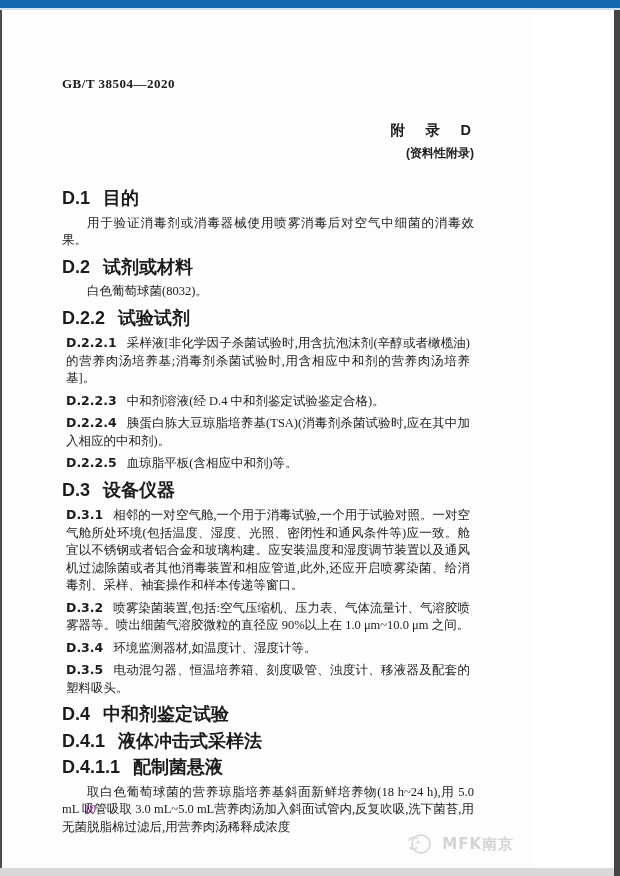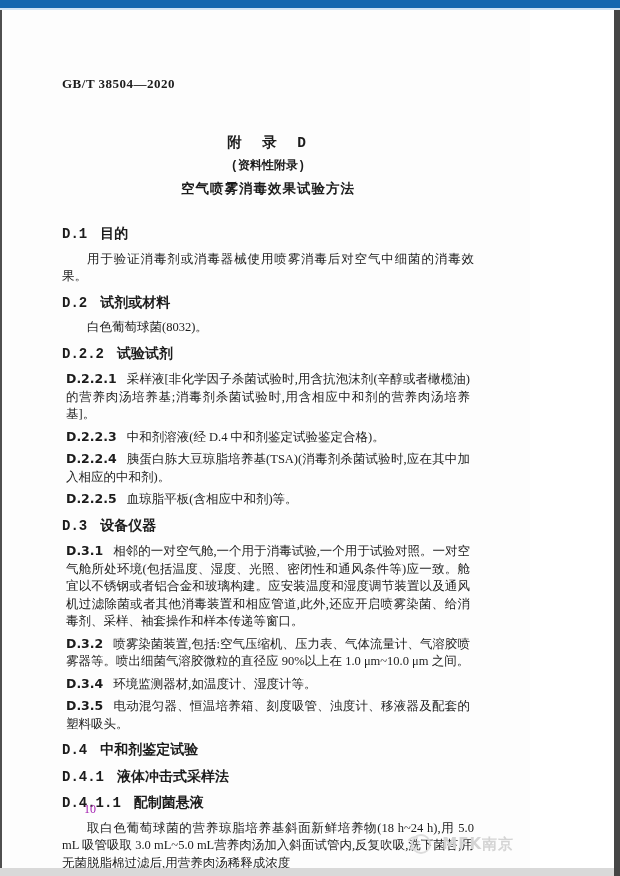--- a/index.html
+++ b/index.html
@@ -20,32 +20,32 @@
     position:absolute; top:10px; left:2px; width:528px; height:858px;
     background:#fdfdfd; overflow:hidden;
   }
   .content { padding:0 56px 0 60px; }
 
   .doc-header {
     padding-top:66px; font-size:13px; font-weight:bold; letter-spacing:0.5px;
     font-family:"Liberation Serif","DejaVu Serif",serif;
   }
 
-  .title-block { margin-top:41px; text-align:center;
-    font-family:Liberation Mono, monospace; font-weight:bold; }
+  .title-block { margin-top:29px; text-align:right;
+    font-family:Liberation Sans, sans-serif; font-weight:bold; }
   .title-appendix { font-size:14.5px; letter-spacing:3px; }
   .title-subtitle { font-size:12px; margin-top:5px; }
   .title-name { font-size:13.5px; margin-top:6px; letter-spacing:1px; }
 
   #doc-body { font-size:12.5px; line-height:17.5px; }
   #doc-body > .block:first-child { margin-top:28px; }
 
   .heading {
-    font-family:Liberation Mono, monospace;
-    font-weight:bold; font-size:14px; margin:9px 0 7px;
+    font-family:Liberation Sans, sans-serif;
+    font-weight:bold; font-size:18px; margin:9px 0 7px;
   }
   .heading .num { margin-right:13px; }
 
   .clause { text-align:justify; margin:4px; }
   .clause .num {
     font-family:"DejaVu Sans","Liberation Sans",sans-serif;
     font-weight:bold; margin-right:10px; white-space:nowrap;
   }
 
   .para { text-indent:2em; text-align:justify; margin:5px 0 7px; }
@@ -71,21 +71,20 @@
 <div class="bottom-band"></div>
 
 <div class="page">
   <div class="content">
 
     <div class="doc-header">GB/T 38504—2020</div>
 
     <div class="title-block">
       <div class="title-appendix">附　录　D</div>
       <div class="title-subtitle">(资料性附录)</div>
-      <div class="title-name">空气喷雾消毒效果试验方法</div>
     </div>
 
     <div id="doc-body">
         <div class="block heading"><span class="num">D.1</span><span>目的</span></div>
         <div class="block para"><span>用于验证消毒剂或消毒器械使用喷雾消毒后对空气中细菌的消毒效果。</span></div>
         <div class="block heading"><span class="num">D.2</span><span>试剂或材料</span></div>
         <div class="block para"><span>白色葡萄球菌(8032)。</span></div>
         <div class="block heading"><span class="num">D.2.2</span><span>试验试剂</span></div>
         <div class="block clause"><span class="num">D.2.2.1</span><span>采样液[非化学因子杀菌试验时,用含抗泡沫剂(辛醇或者橄榄油)的营养肉汤培养基;消毒剂杀菌试验时,用含相应中和剂的营养肉汤培养基]。</span></div>
         <div class="block clause"><span class="num">D.2.2.3</span><span>中和剂溶液(经 D.4 中和剂鉴定试验鉴定合格)。</span></div>

